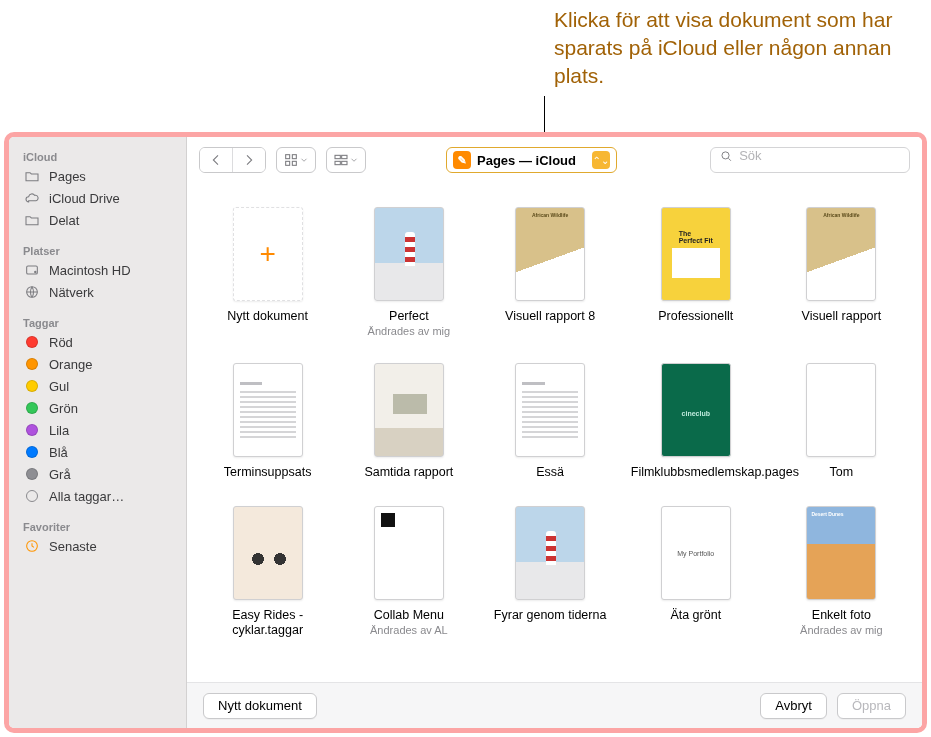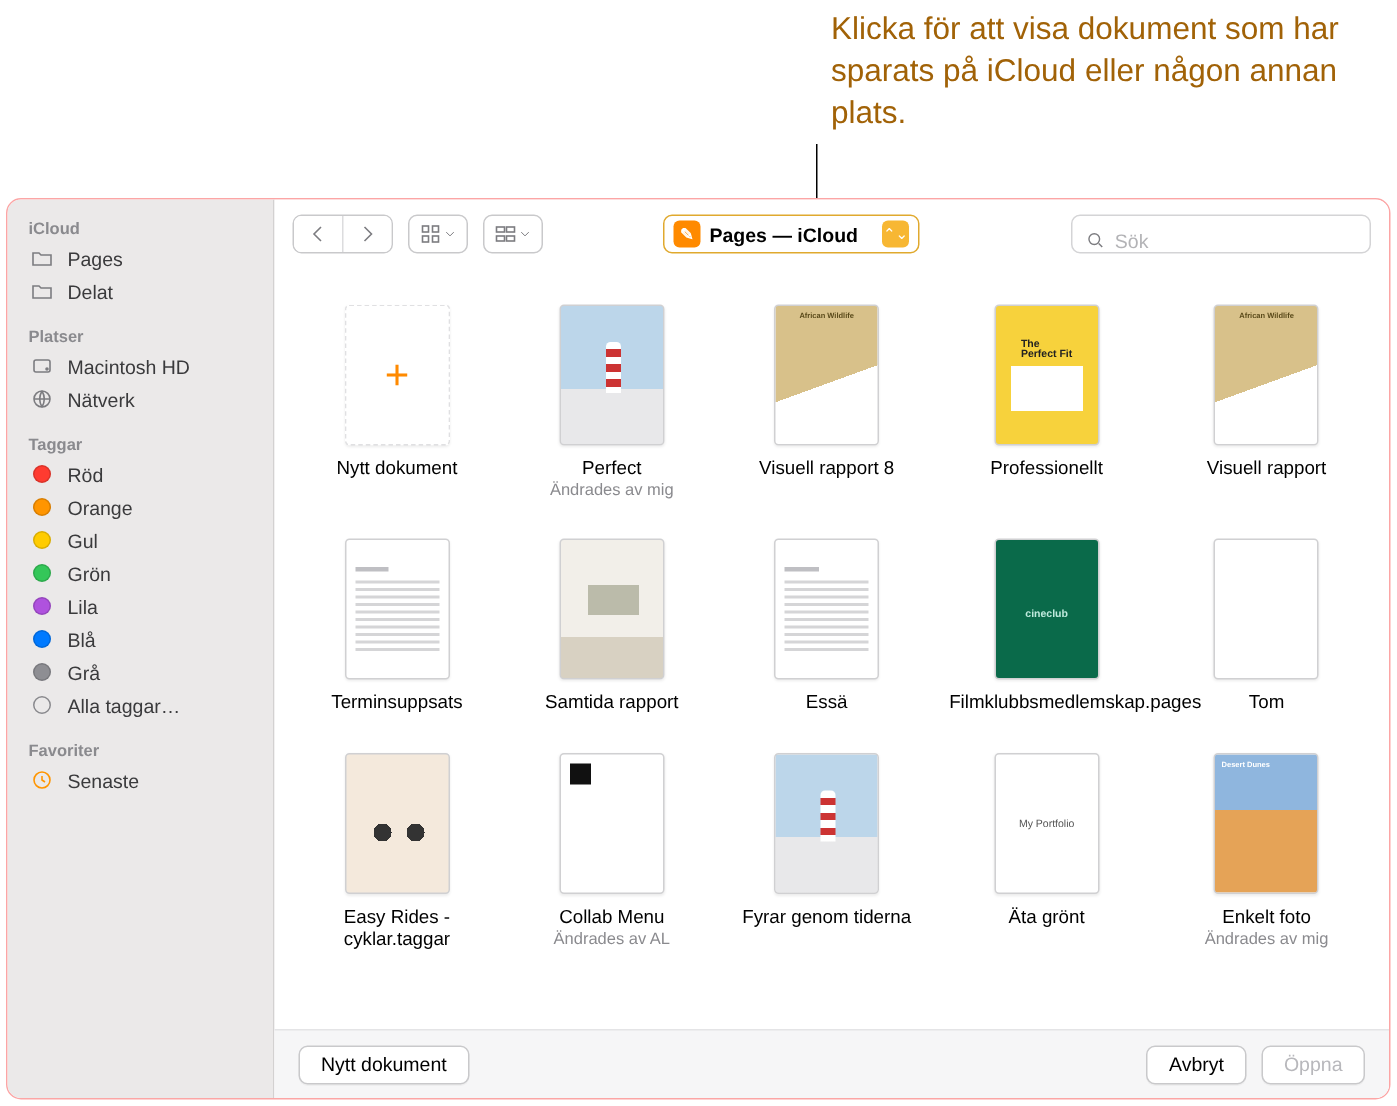--- a/index.html
+++ b/index.html
@@ -29,21 +29,21 @@
     width: 1px;
     height: 57px;
     background: #000;
   }
   .window {
     position: absolute;
     top: 132px;
     left: 4px;
     width: 923px;
     height: 601px;
-    border: 1px solid #fca5a5;
+    border: 5px solid #fca5a5;
     border-radius: 10px;
     overflow: hidden;
     display: flex;
     background: #fff;
   }
   
   .sidebar {
     width: 178px;
     background: #ebe9e9;
     border-right: 1px solid #d3d1d1;
@@ -162,21 +162,21 @@
     width: 18px; height: 18px;
     background: #f7b733;
     border-radius: 4px;
     display:flex; align-items:center; justify-content:center;
     color:#fff; font-size:10px;
     margin-left: 10px;
   }
   .search {
     margin-left: auto;
     display: flex;
-    align-items: flex-end;
+    align-items: flex-start;
     gap: 6px;
     border: 1px solid #d4d4d6;
     border-radius: 6px;
     height: 26px;
     padding: 0 8px;
     width: 200px;
     color: #9a9a9e;
   }
   .search input {
     border: none;
@@ -308,20 +308,28 @@
         <span class="glyph">
           <svg class="ic" viewBox="0 0 24 24">
             <path d="M3 7h6l2 2h10v10H3z"></path>
           </svg>
         </span>
         <span class="label">Pages</span>
       </div>
       <div class="sb-item">
         <span class="glyph">
           <svg class="ic" viewBox="0 0 24 24">
+            <path d="M7 18a4 4 0 010-8 5 5 0 019-2 4 4 0 012 8H7z"></path>
+          </svg>
+        </span>
+        <span class="label">iCloud Drive</span>
+      </div>
+      <div class="sb-item">
+        <span class="glyph">
+          <svg class="ic" viewBox="0 0 24 24">
             <path d="M3 7h6l2 2h10v10H3z"></path>
           </svg>
         </span>
         <span class="label">Delat</span>
       </div>
       <div style="height: 10px;"></div>
       <div class="sb-section-title">Platser</div>
       <div class="sb-item">
         <span class="glyph">
           <svg class="ic" viewBox="0 0 24 24">

